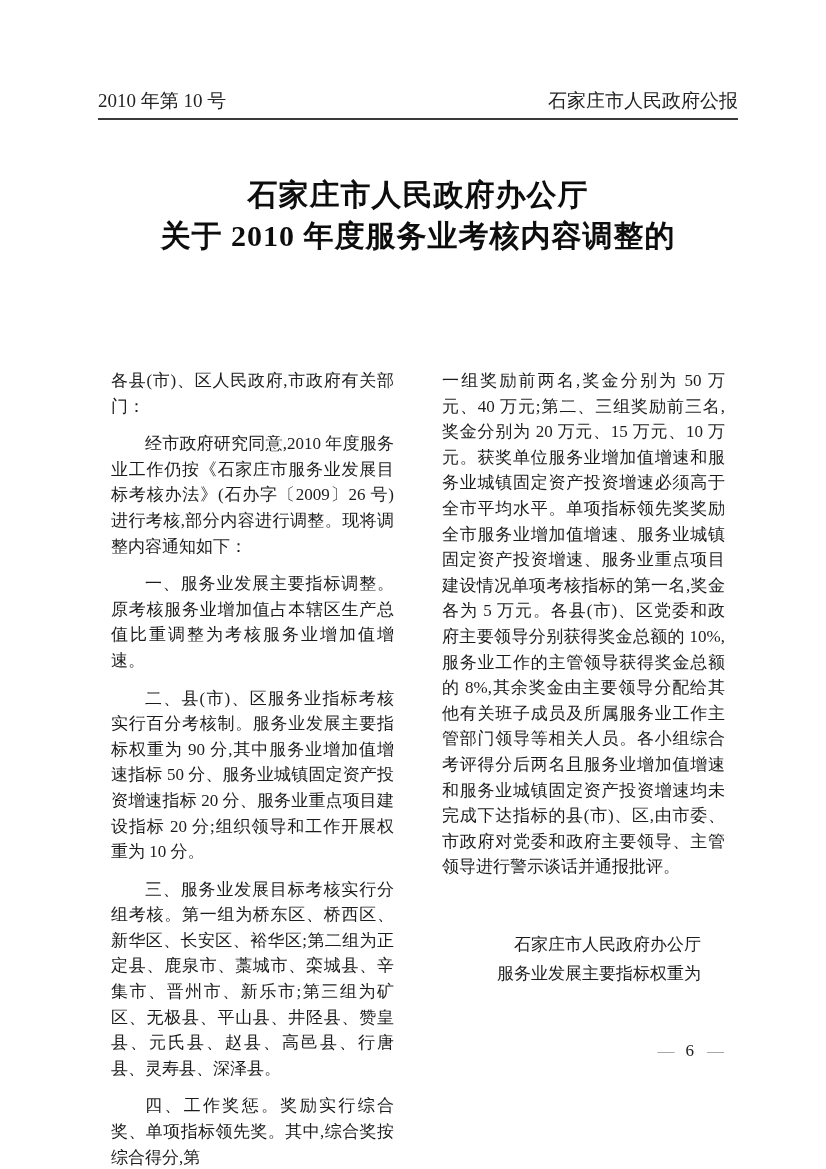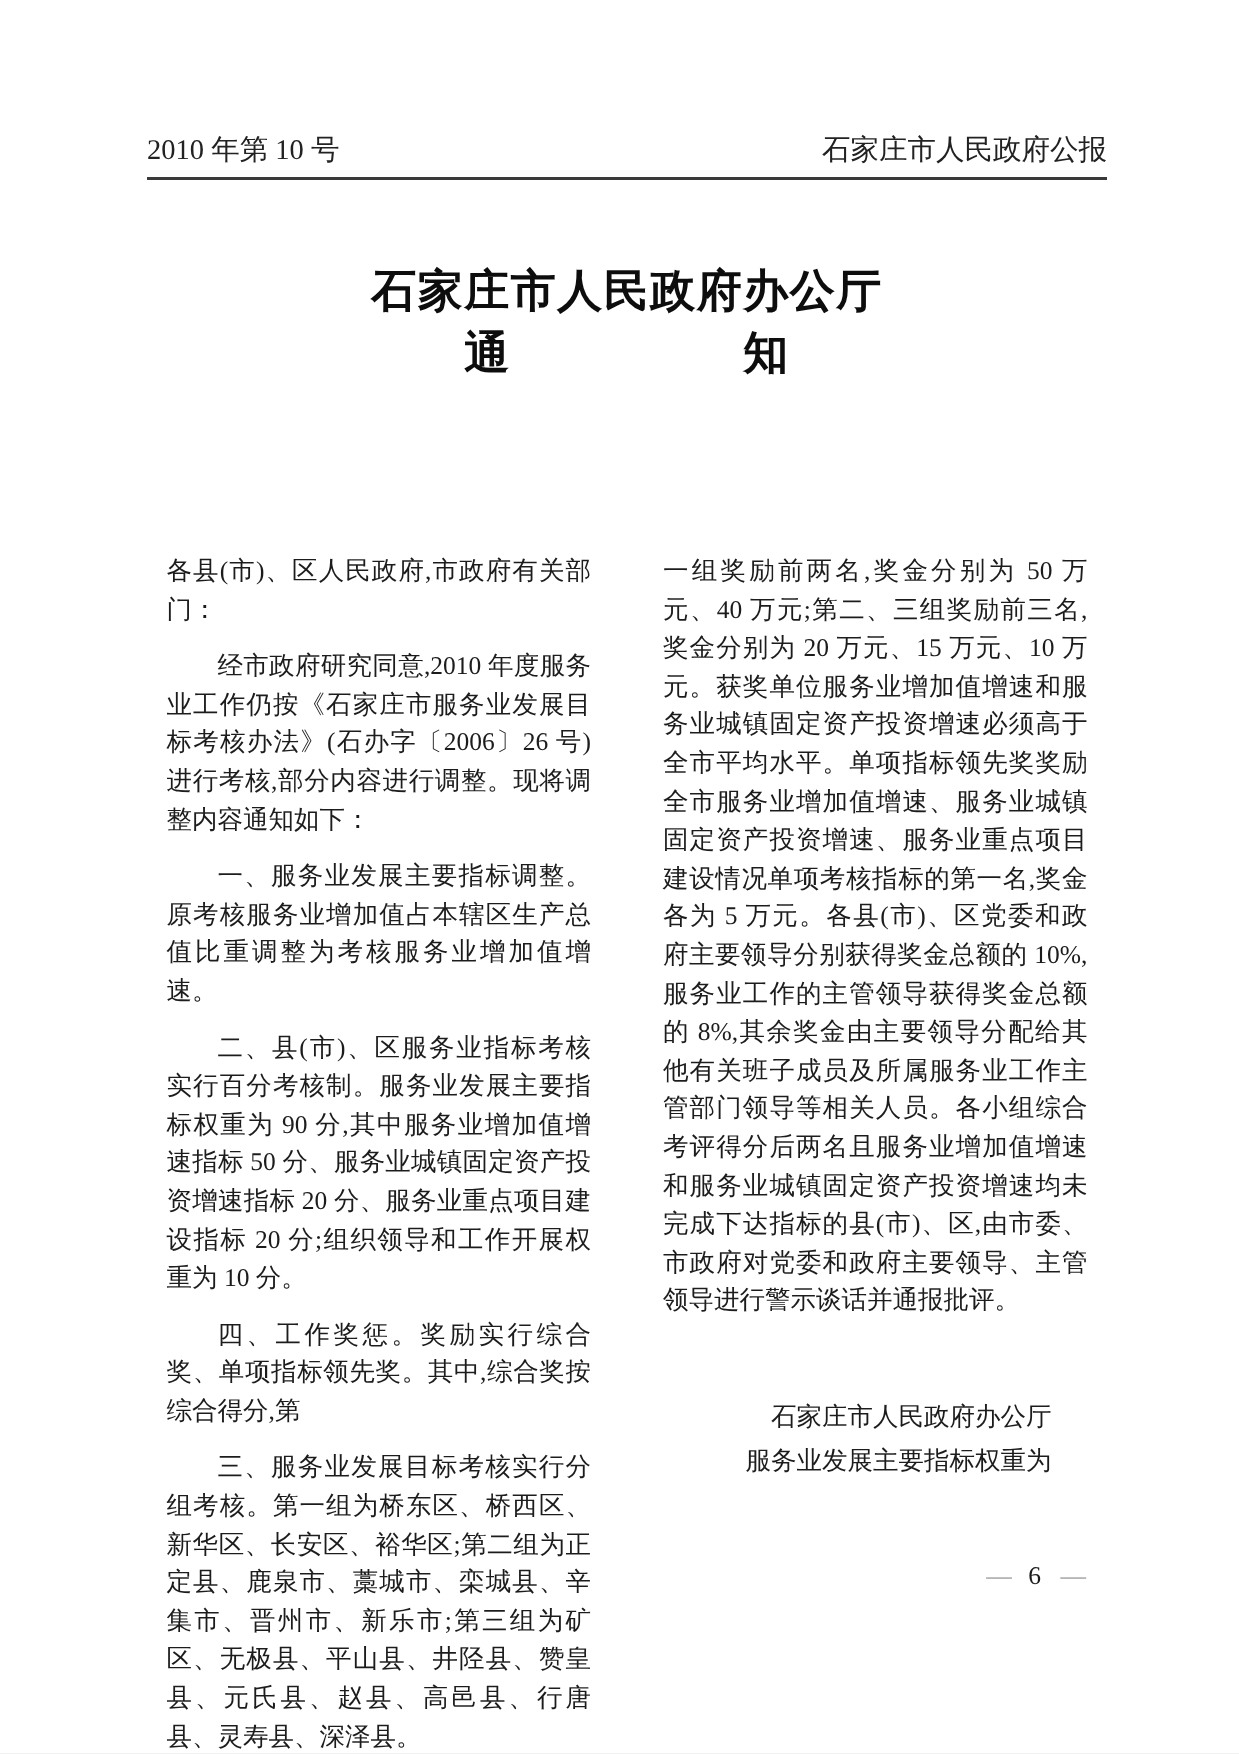--- a/index.html
+++ b/index.html
@@ -100,32 +100,32 @@
 
 <div class="page">
 
   <div class="header">
     <span>2010 年第 10 号</span>
     <span>石家庄市人民政府公报</span>
   </div>
 
   <div class="title-block">
     <div>石家庄市人民政府办公厅</div>
-    <div>通　　　　　知</div>
+    <div>关于 2010 年度服务业考核内容调整的</div>
   </div>
 
 
   <div class="columns">
     <div class="col">
       <p>各县(市)、区人民政府,市政府有关部门：</p>
-      <p class="indent">经市政府研究同意,2010 年度服务业工作仍按《石家庄市服务业发展目标考核办法》(石办字〔2006〕26 号)进行考核,部分内容进行调整。现将调整内容通知如下：</p>
+      <p class="indent">经市政府研究同意,2010 年度服务业工作仍按《石家庄市服务业发展目标考核办法》(石办字〔2009〕26 号)进行考核,部分内容进行调整。现将调整内容通知如下：</p>
       <p class="indent">一、服务业发展主要指标调整。原考核服务业增加值占本辖区生产总值比重调整为考核服务业增加值增速。</p>
       <p class="indent">二、县(市)、区服务业指标考核实行百分考核制。服务业发展主要指标权重为 90 分,其中服务业增加值增速指标 50 分、服务业城镇固定资产投资增速指标 20 分、服务业重点项目建设指标 20 分;组织领导和工作开展权重为 10 分。</p>
+      <p class="indent">三、服务业发展目标考核实行分组考核。第一组为桥东区、桥西区、新华区、长安区、裕华区;第二组为正定县、鹿泉市、藁城市、栾城县、辛集市、晋州市、新乐市;第三组为矿区、无极县、平山县、井陉县、赞皇县、元氏县、赵县、高邑县、行唐县、灵寿县、深泽县。</p>
       <p class="indent">四、工作奖惩。奖励实行综合奖、单项指标领先奖。其中,综合奖按综合得分,第</p>
-      <p class="indent">三、服务业发展目标考核实行分组考核。第一组为桥东区、桥西区、新华区、长安区、裕华区;第二组为正定县、鹿泉市、藁城市、栾城县、辛集市、晋州市、新乐市;第三组为矿区、无极县、平山县、井陉县、赞皇县、元氏县、赵县、高邑县、行唐县、灵寿县、深泽县。</p>
     </div>
     <div class="col">
       <p>一组奖励前两名,奖金分别为 50 万元、40 万元;第二、三组奖励前三名,奖金分别为 20 万元、15 万元、10 万元。获奖单位服务业增加值增速和服务业城镇固定资产投资增速必须高于全市平均水平。单项指标领先奖奖励全市服务业增加值增速、服务业城镇固定资产投资增速、服务业重点项目建设情况单项考核指标的第一名,奖金各为 5 万元。各县(市)、区党委和政府主要领导分别获得奖金总额的 10%,服务业工作的主管领导获得奖金总额的 8%,其余奖金由主要领导分配给其他有关班子成员及所属服务业工作主管部门领导等相关人员。各小组综合考评得分后两名且服务业增加值增速和服务业城镇固定资产投资增速均未完成下达指标的县(市)、区,由市委、市政府对党委和政府主要领导、主管领导进行警示谈话并通报批评。</p>
       <div class="signature">
         <div>石家庄市人民政府办公厅</div>
         <div>服务业发展主要指标权重为</div>
       </div>
     </div>
   </div>
 

